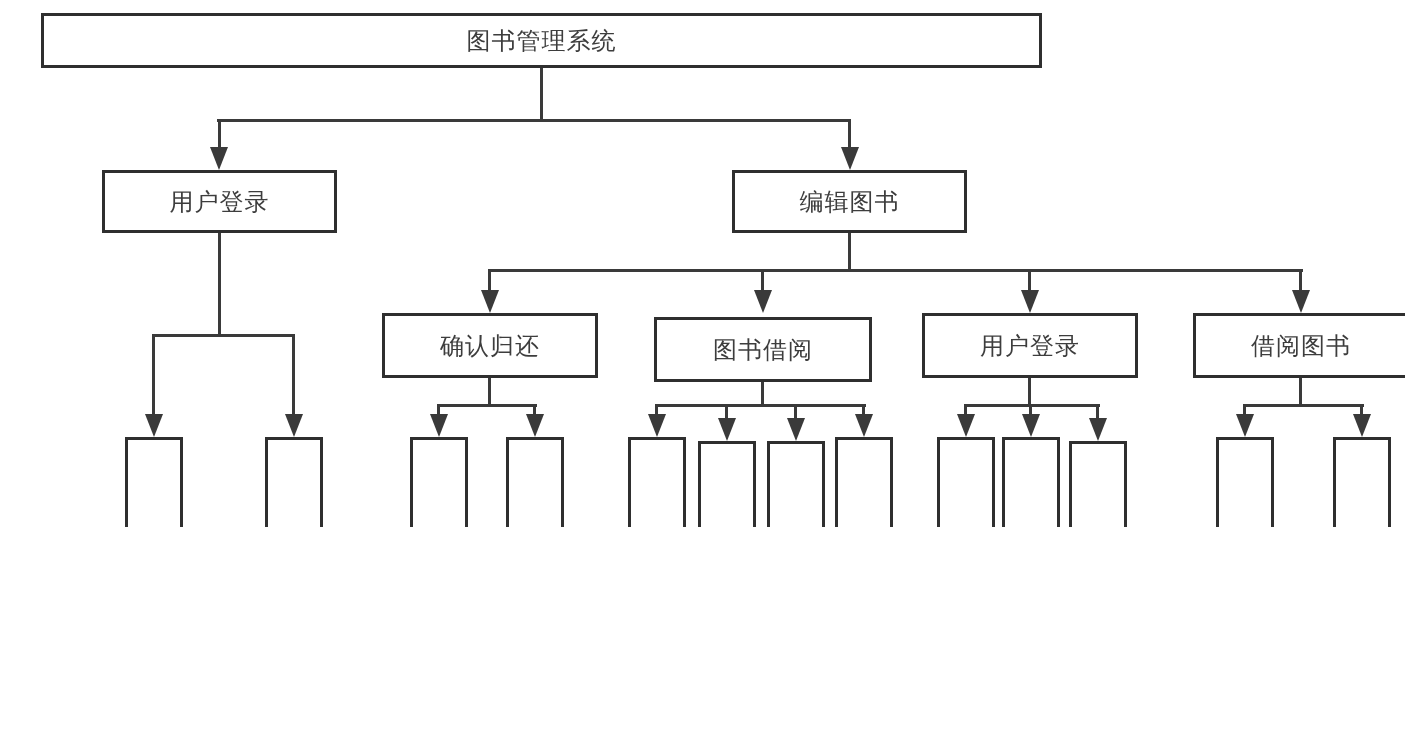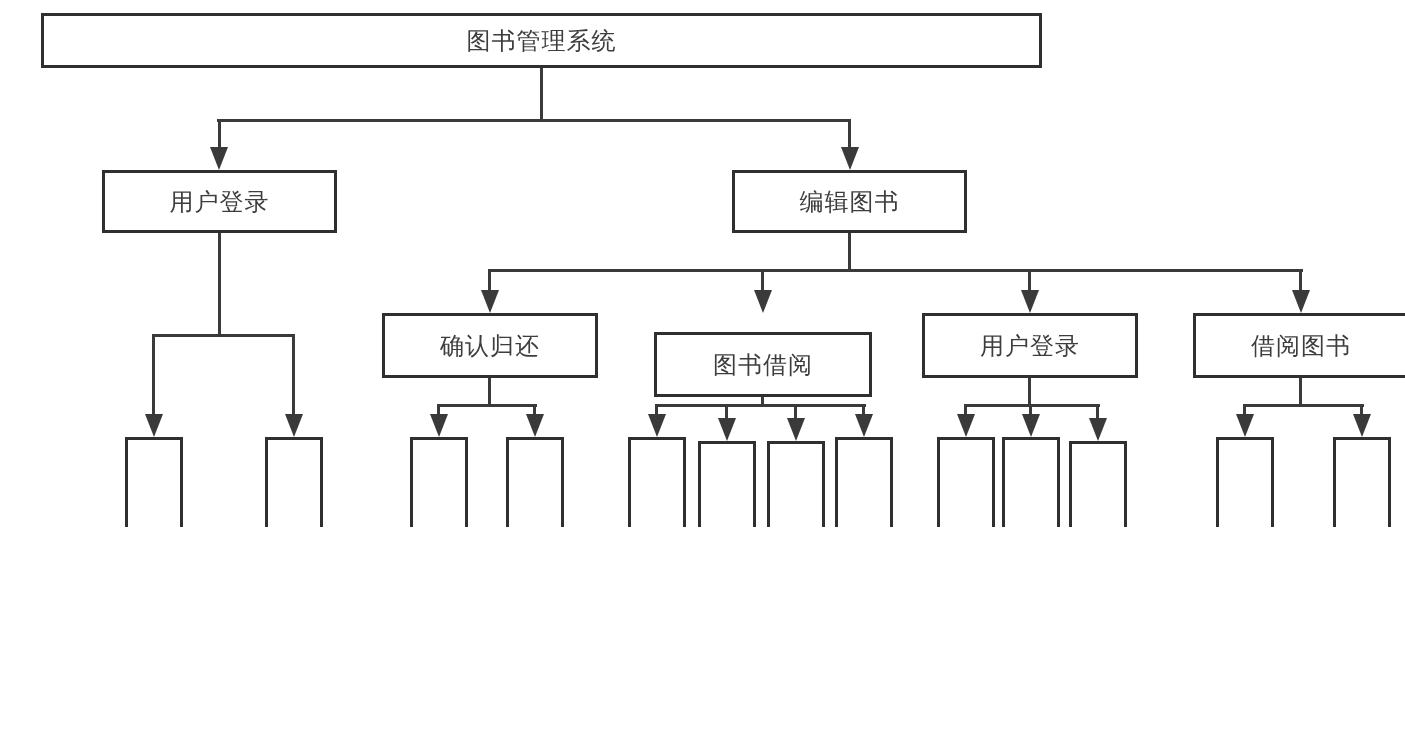--- a/index.html
+++ b/index.html
@@ -102,21 +102,21 @@
   <div class="arrowhead" style="left:1216px;top:414px"></div>
   <div class="vline" style="left:1340px;top:407px;height:9px"></div>
   <div class="arrowhead" style="left:1333px;top:414px"></div>
 
   <div class="box hbox" style="left:21px;top:13px;width:1001px;height:55px">图书管理系统</div>
 
   <div class="box hbox" style="left:82px;top:170px;width:235px;height:63px">用户登录</div>
   <div class="box hbox" style="left:712px;top:170px;width:235px;height:63px">编辑图书</div>
 
   <div class="box hbox" style="left:362px;top:313px;width:216px;height:65px">确认归还</div>
-  <div class="box hbox" style="left:634px;top:332px;width:218px;height:65px">图书借阅</div>
+  <div class="box hbox" style="left:634px;top:317px;width:218px;height:65px">图书借阅</div>
   <div class="box hbox" style="left:902px;top:313px;width:216px;height:65px">用户登录</div>
   <div class="box hbox" style="left:1173px;top:313px;width:216px;height:65px">借阅图书</div>
 
   <div class="box vbox" style="left:105px;top:437px;width:58px;height:297px">用户登录</div>
   <div class="box vbox" style="left:245px;top:437px;width:58px;height:297px">注销登录</div>
 
   <div class="box vbox" style="left:390px;top:437px;width:58px;height:297px">查询图书</div>
   <div class="box vbox" style="left:486px;top:437px;width:58px;height:297px">借阅图书</div>
 
   <div class="box vbox" style="left:608px;top:437px;width:58px;height:297px">查询图书</div>

